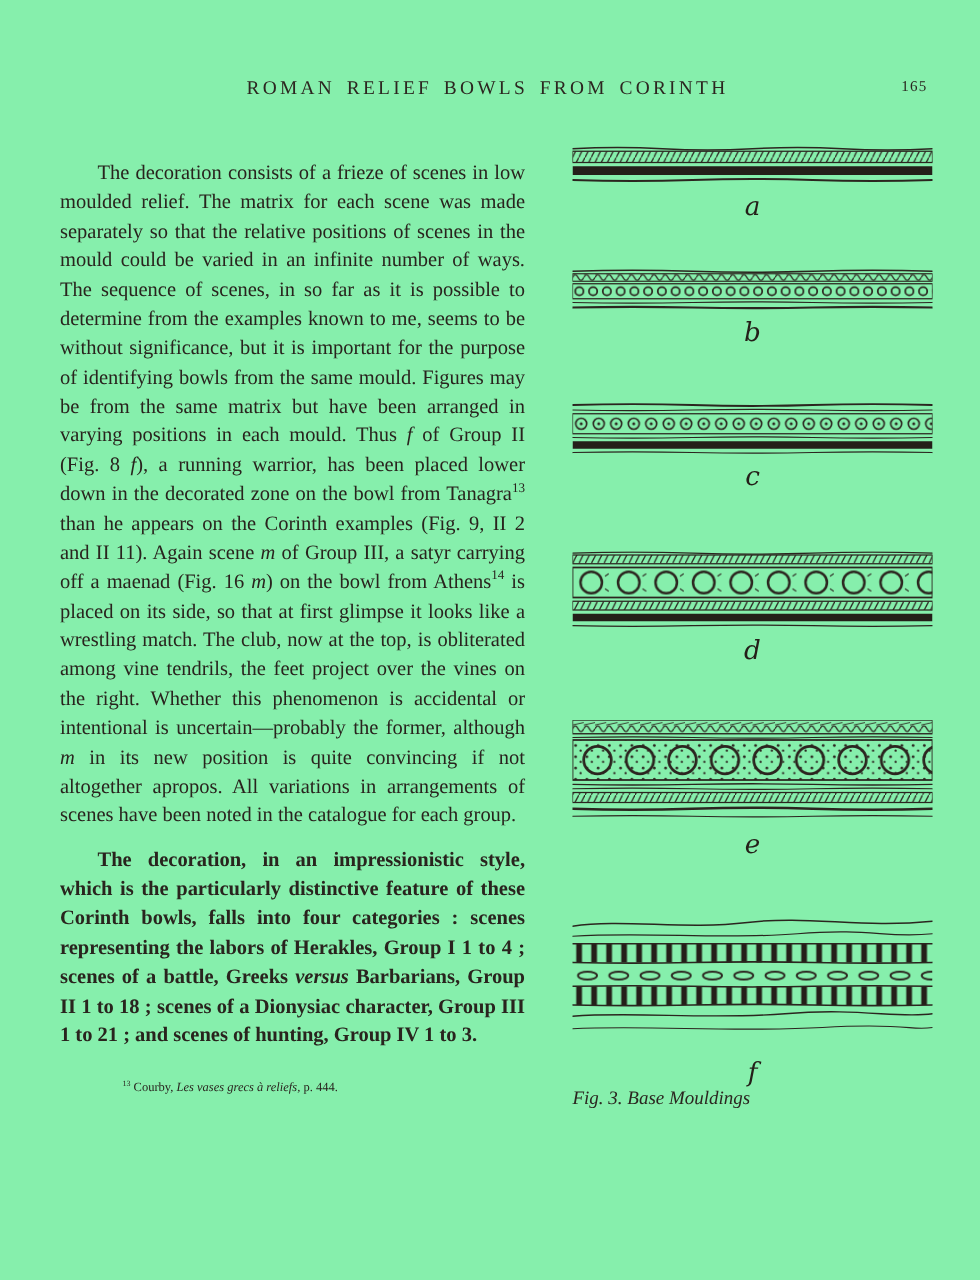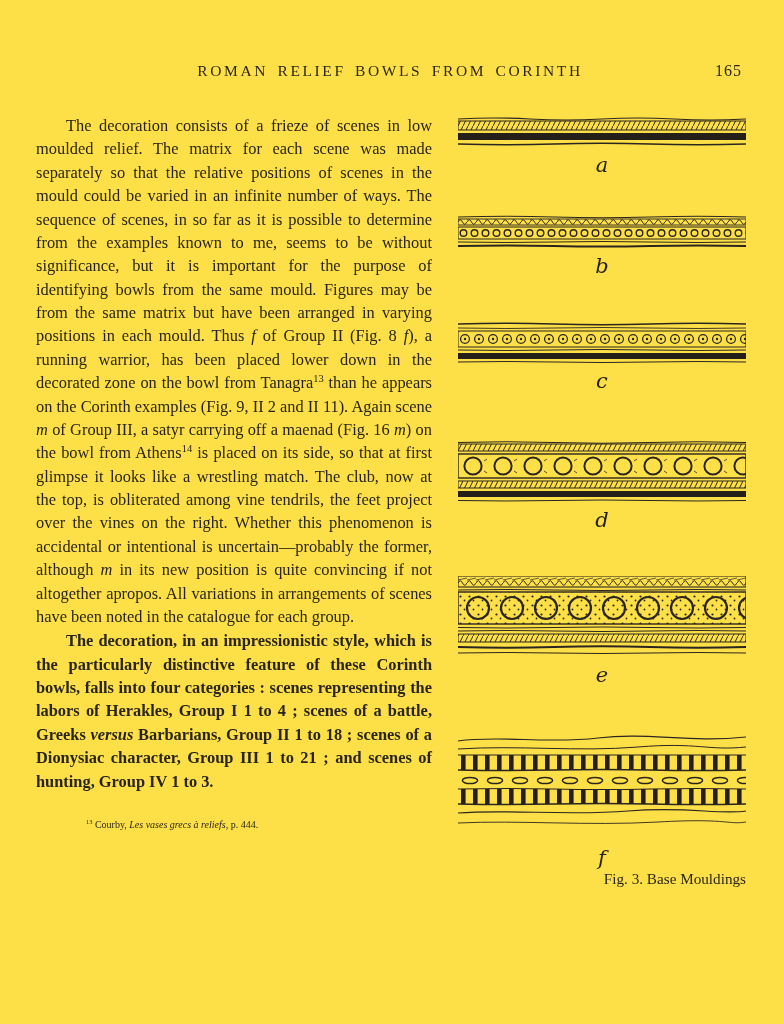--- a/index.html
+++ b/index.html
@@ -1,51 +1,51 @@
 <!DOCTYPE html>
 <html><head>
 <meta charset="utf-8">
 <style>
   html,body{margin:0;padding:0;}
   body{background:#e9e7e1; font-family:"Liberation Serif", serif;}
   .page{
     width:784px; height:1024px; box-sizing:border-box;
-    margin:0 auto; background:#fde047; color:#29241e;
+    margin:0 auto; background:#86efac; color:#29241e;
     padding:62px 40px 36px 36px; position:relative; overflow:hidden;
   }
   
   .header{position:relative; height:24px; margin-bottom:28px;}
   .running-title{
     position:absolute; left:0; right:0; text-align:center;
     font-size:15.5px; letter-spacing:2.6px; word-spacing:3px; color:#2c2620;
   }
   .page-number{
-    position:absolute; right:2px; top:0; font-size:16px; letter-spacing:1px;
+    position:absolute; right:2px; top:0; font-size:12px; letter-spacing:1px;
   }
   
   .columns{display:flex; gap:26px; align-items:stretch;}
   .text-col{width:396px; flex:0 0 396px; font-size:16.4px; line-height:1.425; text-align:justify;}
-  .text-col p{margin:0; text-indent:30px;}
+  .text-col p{margin:12px; text-indent:30px;}
   .text-col p + p{margin-top:1px;font-weight:bold;}
   sup{font-size:0.64em; line-height:0; vertical-align:super;}
   em{font-style:italic;}
   .footnotes{margin-top:24px; font-size:10px; line-height:1.5; text-align:left;}
   .footnote{margin:0; padding-left:20px;}
   
   .fig-col{flex:1; display:flex; flex-direction:column; padding-top:2px; min-height:0;}
   .moulding{display:flex; flex-direction:column; align-items:center;}
   .moulding svg{display:block;}
   .m-label{
     font-style:italic; font-size:21px; margin-top:5px; color:#241f19;
     font-family:"DejaVu Serif", serif;
   }
   .gap-a{margin-bottom:38px;} .gap-b{margin-bottom:44px;}
   .gap-c{margin-bottom:48px;} .gap-d{margin-bottom:44px;}
   .gap-e{margin-bottom:46px;} .gap-f{margin-bottom:0;}
-  .fig-caption{margin-top:auto; text-align:right; font-size:15.2px; padding-bottom:2px; color:#2b2620;}
+  .fig-caption{margin-top:auto; text-align:left; font-size:15.2px; padding-bottom:2px; color:#2b2620;font-style:italic;}
   .stroke{stroke:#2b251f; fill:none; stroke-linecap:round;}
 </style>
 </head>
 <body>
 
 <svg width="0" height="0" style="position:absolute" aria-hidden="true">
   <defs>
     <pattern id="p-hatch" patternUnits="userSpaceOnUse" width="5" height="10">
       <path d="M0,10 L5,0" stroke="#2b251f" stroke-width="1"></path>
     </pattern>

